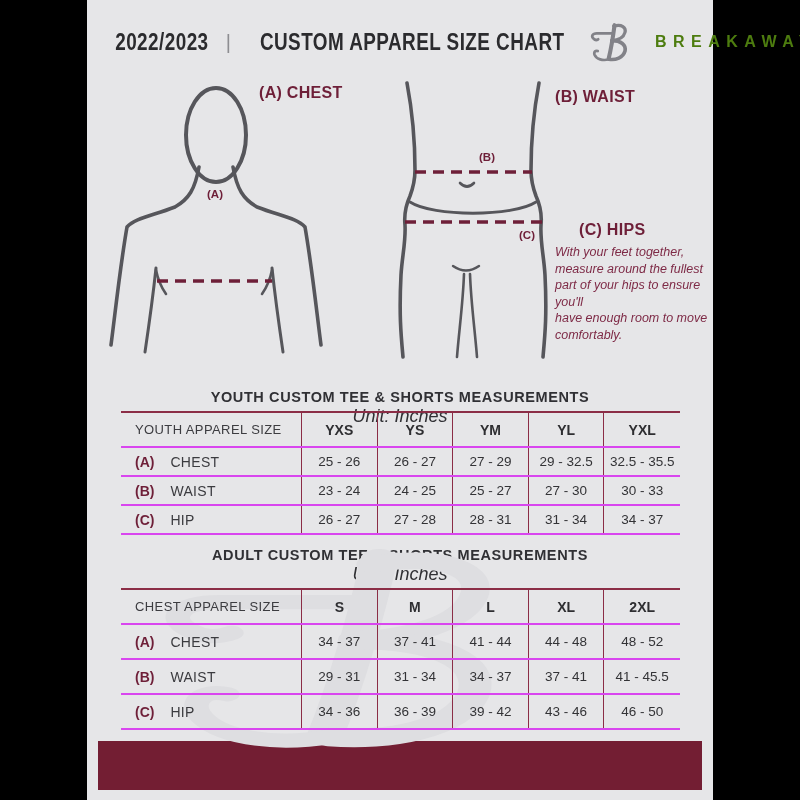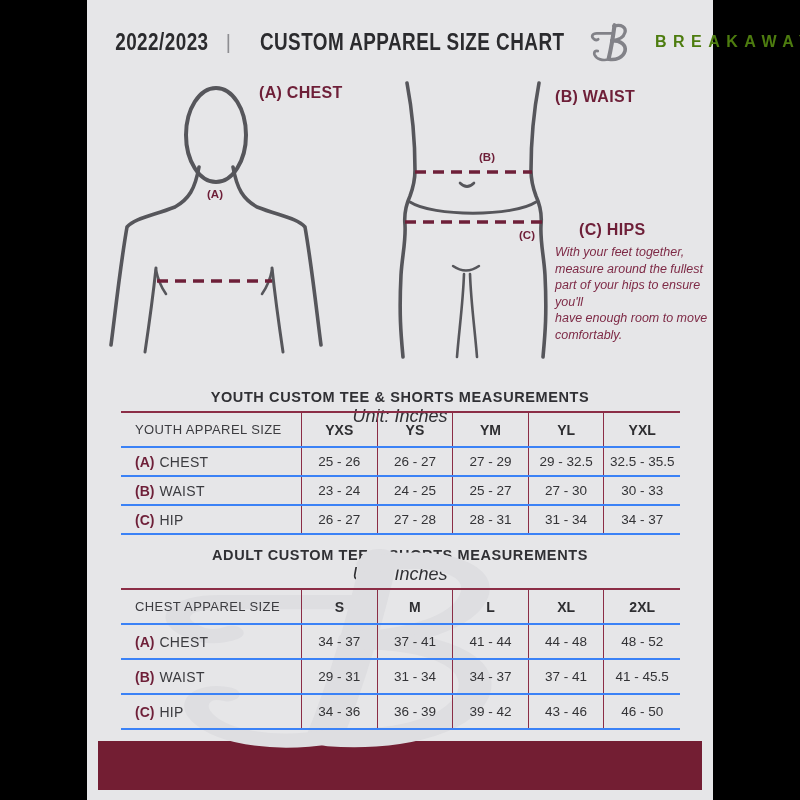--- a/index.html
+++ b/index.html
@@ -24,31 +24,31 @@
   .marker{position:absolute;font-size:11.5px;font-weight:bold;color:#6e1f38;text-align:center;width:36px;}
 
   
   .sec{position:absolute;left:0;width:626px;text-align:center;color:#303034;}
   .sec .t{font-size:14.5px;font-weight:bold;letter-spacing:.6px;line-height:19px;}
   .sec .u{font-size:18px;font-style:italic;line-height:18px;}
 
   
   .size-table{position:absolute;left:34px;width:559px;border-top:2px solid #8b2d46;
        box-sizing:border-box;z-index:2;}
-  .t-row{display:grid;grid-template-columns:181px repeat(5,1fr);border-bottom:2px solid #3b82f6;}
+  .t-row{display:grid;grid-template-columns:181px repeat(5,1fr);border-bottom:2px solid #d946ef;}
   .t-row.h{height:33px;}
   .t-row.d{height:27px;}
   .adult .t-row.d{height:33px;}
   .t-cell{display:flex;align-items:center;justify-content:center;border-right:1.6px solid #8b2d46;
        font-size:13.5px;color:#333336;overflow:hidden;}
   .t-cell:last-child{border-right:none;}
   .t-cell.first{justify-content:flex-start;padding-left:14px;}
   .t-cell.sizecode{font-weight:bold;font-size:14px;color:#2e2e31;}
   .t-cell .rk{font-weight:bold;color:#6e1f38;font-size:14px;margin-right:5px;}
-  .t-cell .rl{font-size:14px;color:#3b3b3f;letter-spacing:.3px;}
+  .t-cell .rl{font-size:14px;color:#3b3b3f;letter-spacing:.3px;margin-left:11px;}
   .t-cell.hlabel{font-size:13px;color:#3c3c40;letter-spacing:.4px;}
 
   
   .footer-bar{position:absolute;left:11px;top:741px;width:604px;height:49px;background:#731e33;}
   .watermark{position:absolute;left:46px;top:543px;width:410px;height:208px;color:#dedee1;z-index:1;}
   svg{display:block;}
 </style>
 </head>
 <body>
 

